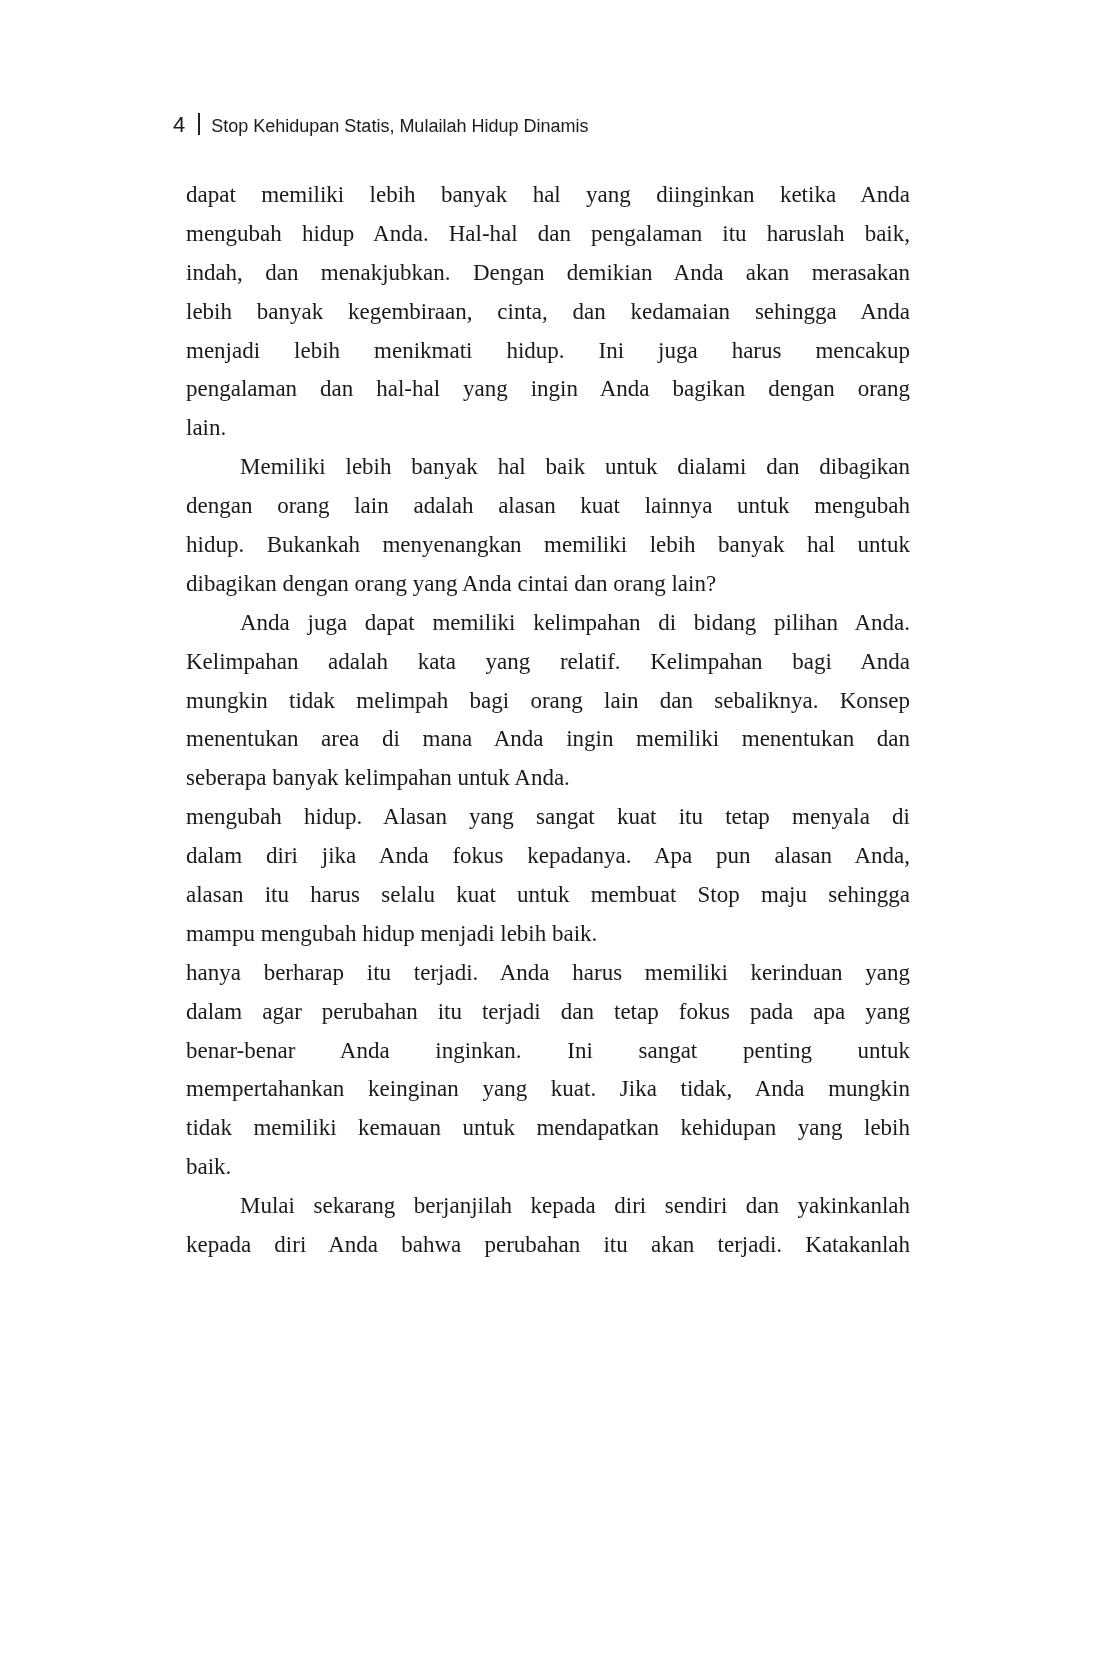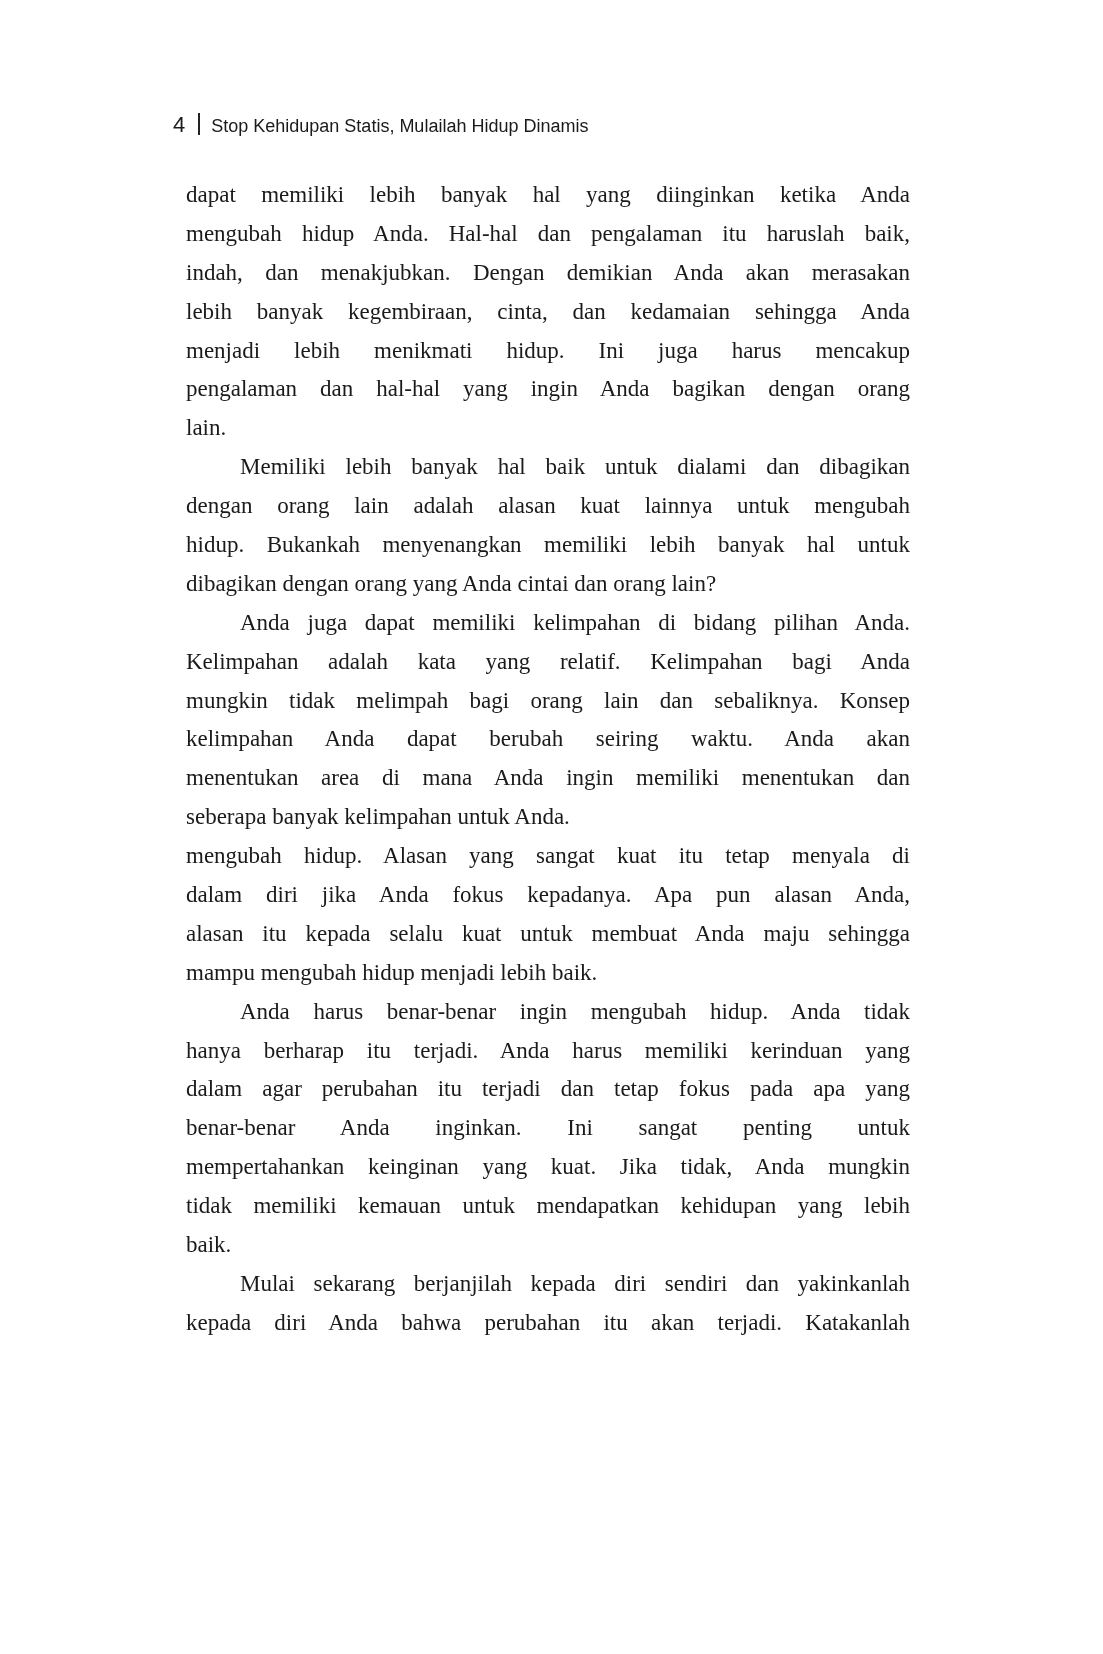--- a/index.html
+++ b/index.html
@@ -48,34 +48,32 @@
       <span class="line indent">Memiliki lebih banyak hal baik untuk dialami dan dibagikan</span>
       <span class="line">dengan orang lain adalah alasan kuat lainnya untuk mengubah</span>
       <span class="line">hidup. Bukankah menyenangkan memiliki lebih banyak hal untuk</span>
       <span class="line last">dibagikan dengan orang yang Anda cintai dan orang lain?</span>
     </div>
 
     <div>
       <span class="line indent">Anda juga dapat memiliki kelimpahan di bidang pilihan Anda.</span>
       <span class="line">Kelimpahan adalah kata yang relatif. Kelimpahan bagi Anda</span>
       <span class="line">mungkin tidak melimpah bagi orang lain dan sebaliknya. Konsep</span>
-      <span class="line">kelimpahan Anda dapat berubah seiring waktu. Anda akan</span>
       <span class="line">menentukan area di mana Anda ingin memiliki menentukan dan</span>
       <span class="line last">seberapa banyak kelimpahan untuk Anda.</span>
     </div>
 
     <div>
       <span class="line">mengubah hidup. Alasan yang sangat kuat itu tetap menyala di</span>
       <span class="line">dalam diri jika Anda fokus kepadanya. Apa pun alasan Anda,</span>
-      <span class="line">alasan itu kepada selalu kuat untuk membuat Anda maju sehingga</span>
+      <span class="line">alasan itu harus selalu kuat untuk membuat Stop maju sehingga</span>
       <span class="line last">mampu mengubah hidup menjadi lebih baik.</span>
     </div>
 
     <div>
-      <span class="line indent">Anda harus benar-benar ingin mengubah hidup. Anda tidak</span>
       <span class="line">hanya berharap itu terjadi. Anda harus memiliki kerinduan yang</span>
       <span class="line">dalam agar perubahan itu terjadi dan tetap fokus pada apa yang</span>
       <span class="line">benar-benar Anda inginkan. Ini sangat penting untuk</span>
       <span class="line">mempertahankan keinginan yang kuat. Jika tidak, Anda mungkin</span>
       <span class="line">tidak memiliki kemauan untuk mendapatkan kehidupan yang lebih</span>
       <span class="line last">baik.</span>
     </div>
 
     <div>
       <span class="line indent">Mulai sekarang berjanjilah kepada diri sendiri dan yakinkanlah</span>

